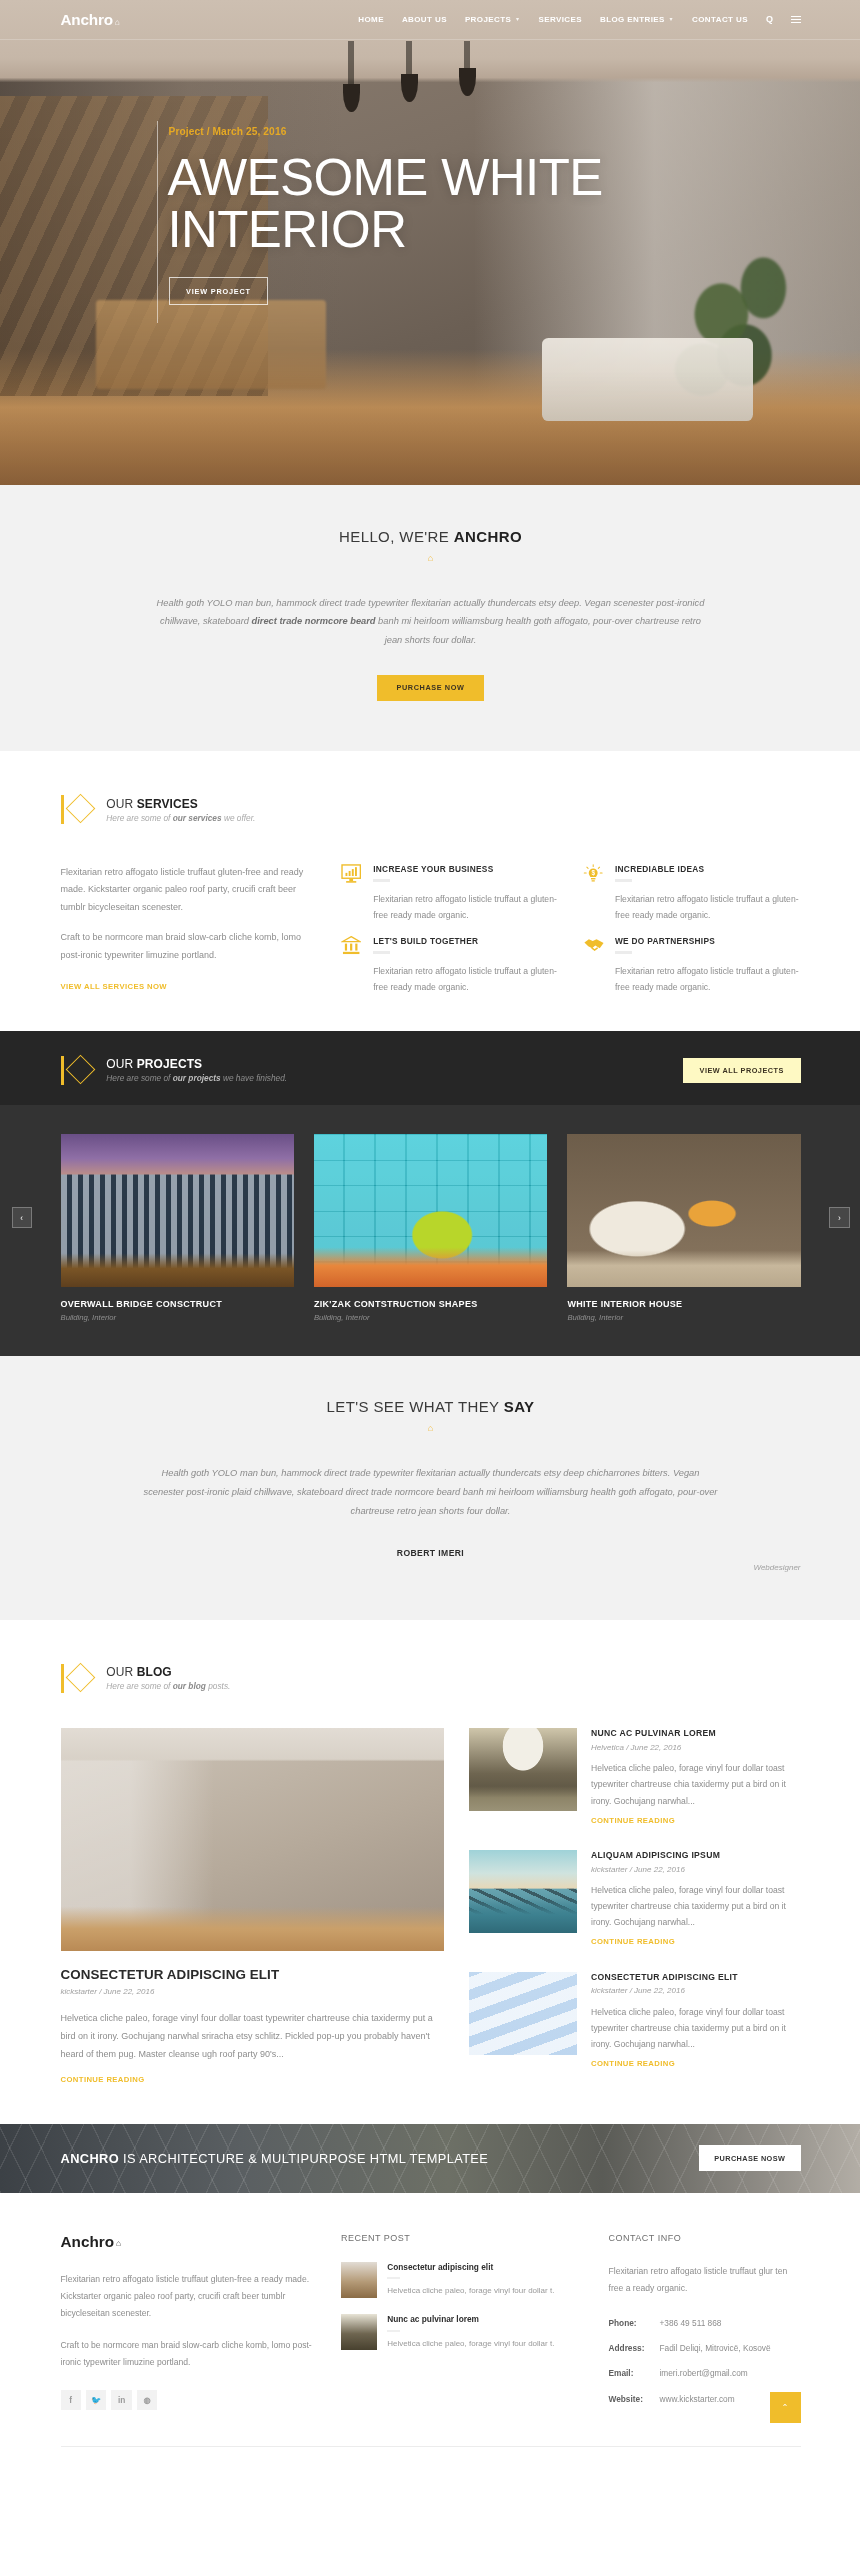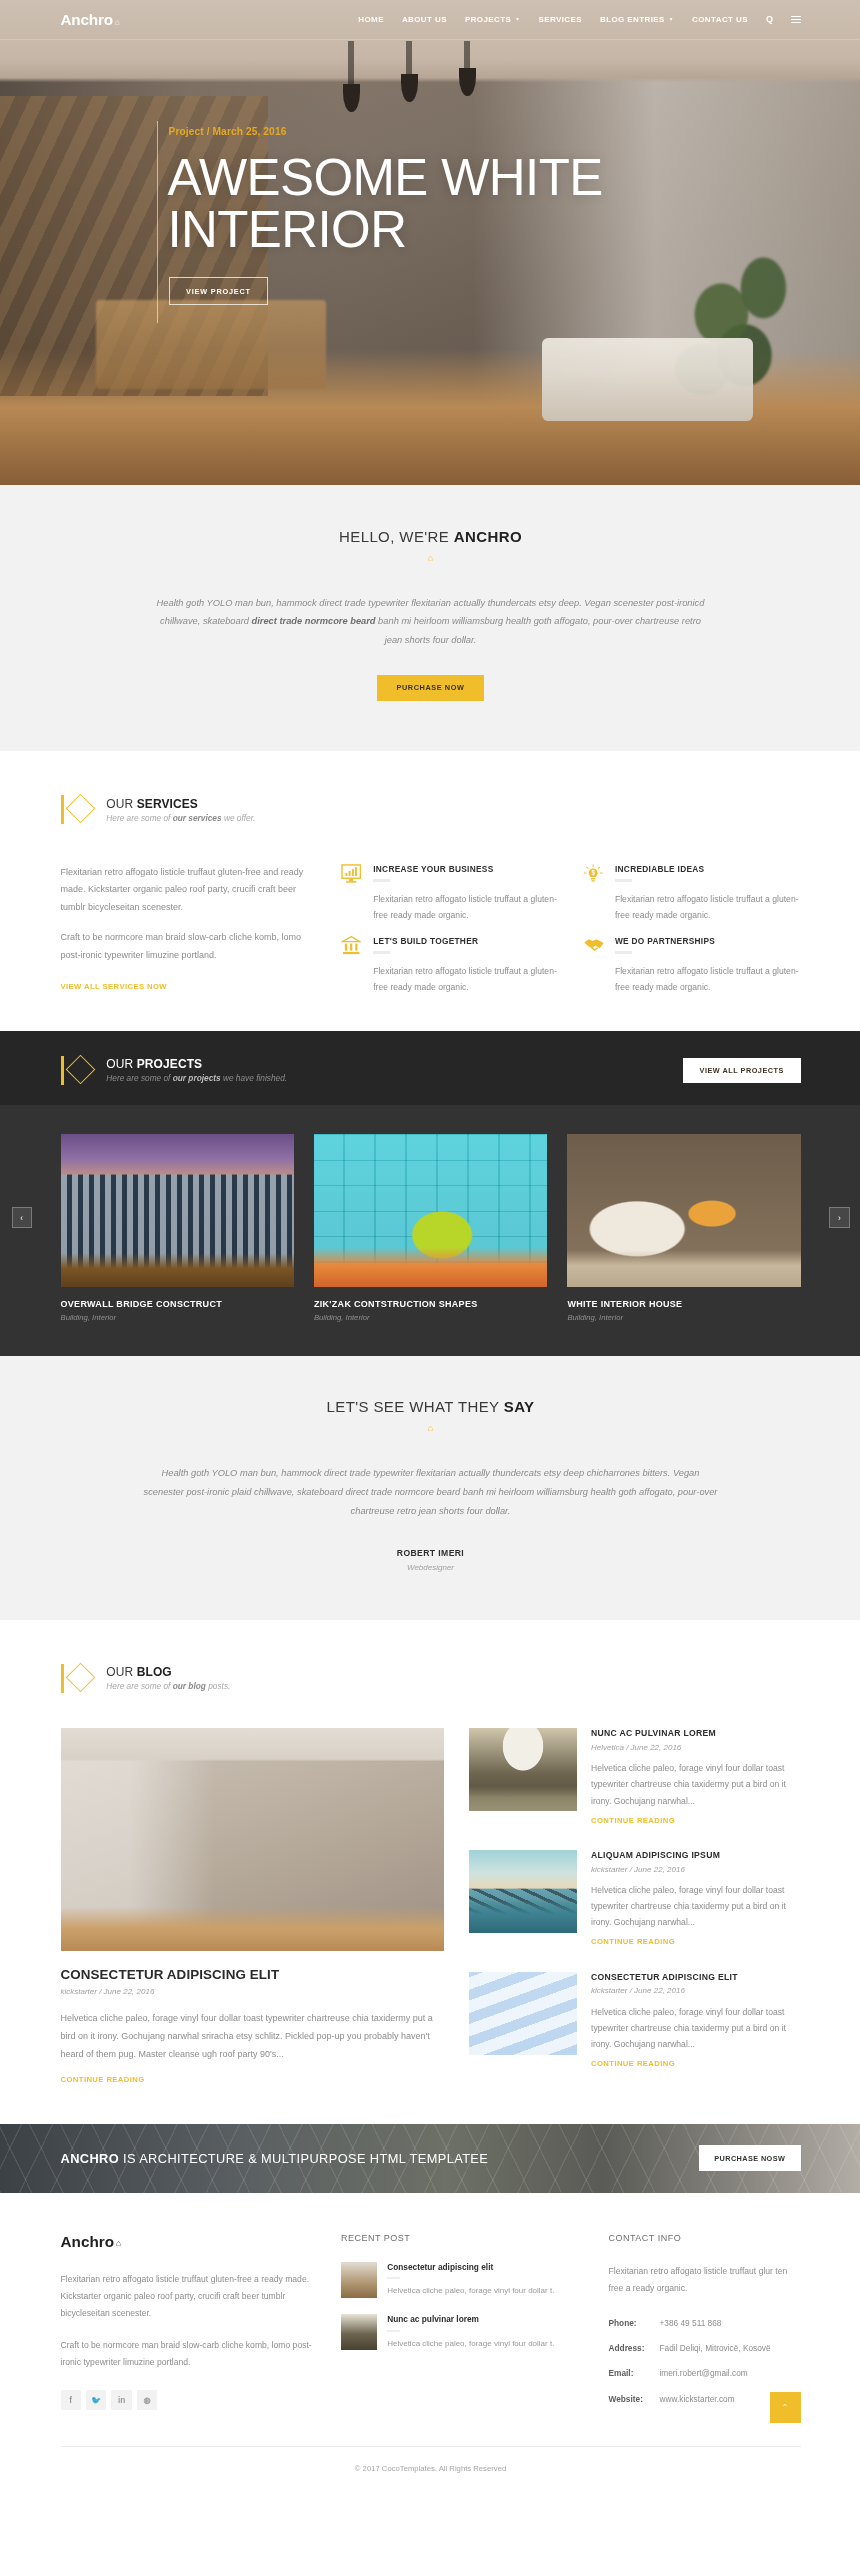--- a/index.html
+++ b/index.html
@@ -217,33 +217,33 @@
   }
   .proj-cap .tag { margin-top:4.5px; font-size:7.7px; font-style:italic; color:#8f8f8f; }
   .arrow {
     position:absolute; top:102px; width:20.4px; height:20.4px;
     background:rgba(255,255,255,.10); border:0.6px solid rgba(255,255,255,.28);
     color:#fff; font-size:8.3px; display:flex; align-items:center; justify-content:center;
     cursor:pointer;
   }
   .arrow.left { left:11.5px; } .arrow.right { right:11.5px; }
   .proj-btn {
-    background:#ffffff; color:#3b3222; text-decoration:none;
+    background:#fef9c3; color:#3b3222; text-decoration:none;
     padding:8.3px 16.6px; font-size:7.3px; font-weight:700; letter-spacing:0.5px;
     text-transform:uppercase;
   }
 
   
   .testi { background:#f2f2f2; padding:42px 0 48px; text-align:center; }
   .testi p.quote {
     max-width:574px; margin:31px auto 0;
     font-style:italic; font-size:9.3px; line-height:2.05; color:#8b8b8b;
   }
   .testi .who { margin-top:27px; font-size:8.6px; font-weight:bold; color:#2d2d2d; letter-spacing:0.4px; text-transform:uppercase;}
-  .testi .role { margin-top:5.1px; font-size:8px; font-style:italic; color:#a2a2a2; }
+  .testi .role { margin-top:5.1px; font-size:8px; font-style:italic; color:#a2a2a2;text-align:right; }
 
   
   .blog { padding:41px 0 40px; }
   .blog-grid { display:flex; gap:25.5px; margin-top:33px; }
   .blog-main { width:383px; }
   .blog-main .photo {
     height:223px;
     background:
       linear-gradient(180deg,#e2dcd4 0%,#d8d1c7 14%, rgba(0,0,0,0) 15%),
       linear-gradient(0deg,#b98a55 0%,#caa06a 10%, rgba(0,0,0,0) 20%),
@@ -687,16 +687,15 @@
         <div class="ci-row">
           <div class="k">Website:</div>
           <div class="v">www.kickstarter.com</div>
         </div>
       </div>
 
     </div>
 
     <a class="totop" href="#" style="top:159px;">⌃</a>
     <div class="foot-rule"></div>
-    <div class="copy">© 2017 CocoTemplates. All Rights Reserved</div>
   </div>
 </footer>
 
 
 </body></html>

